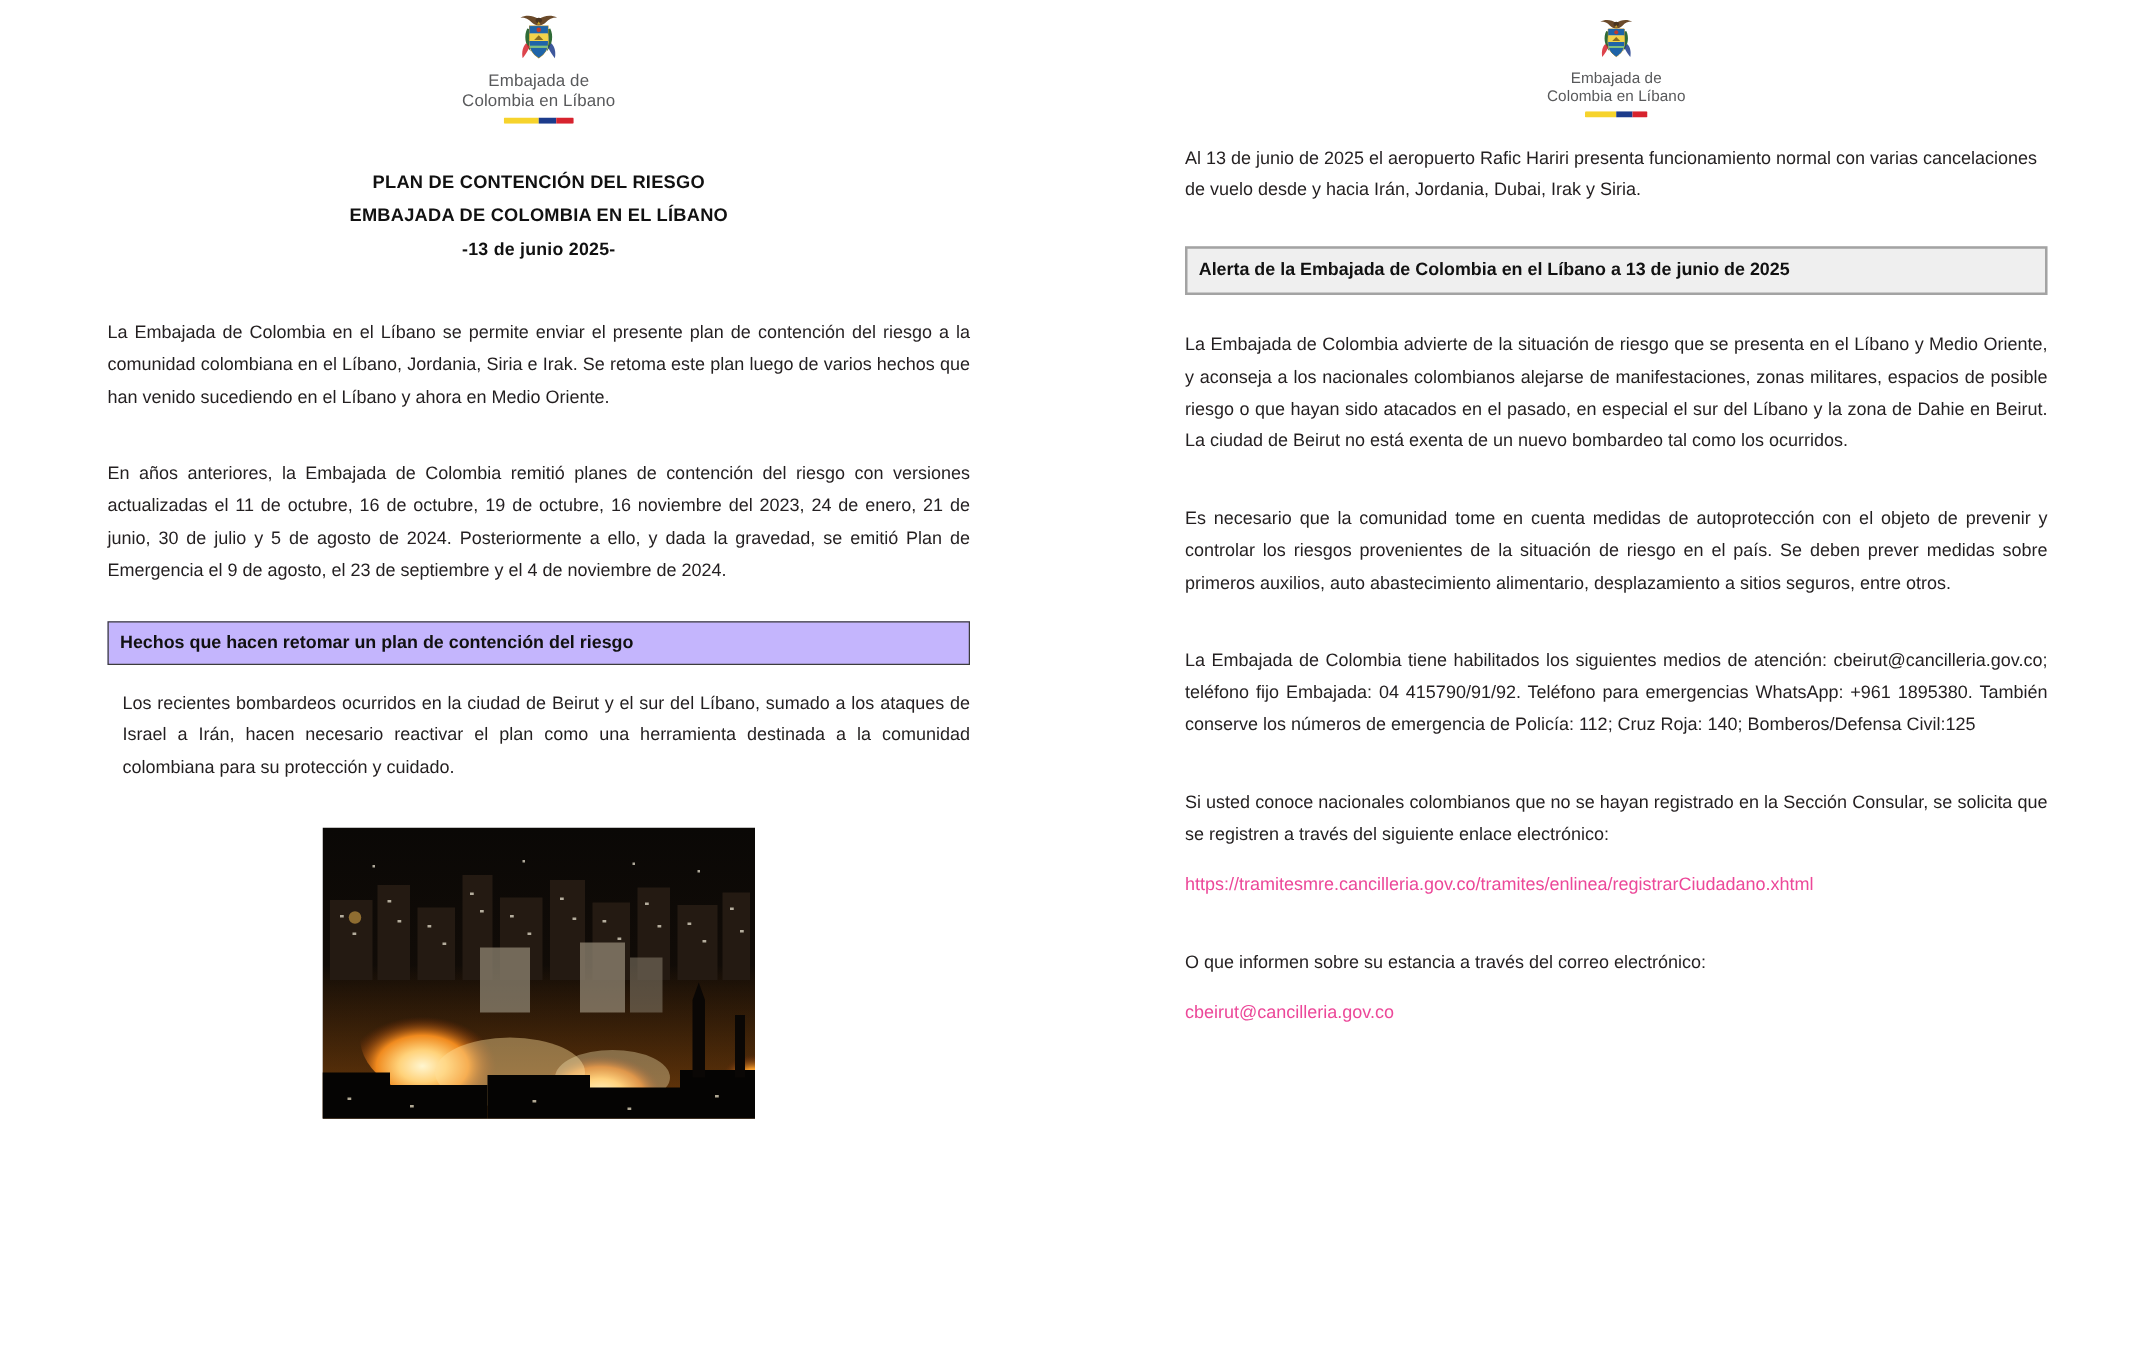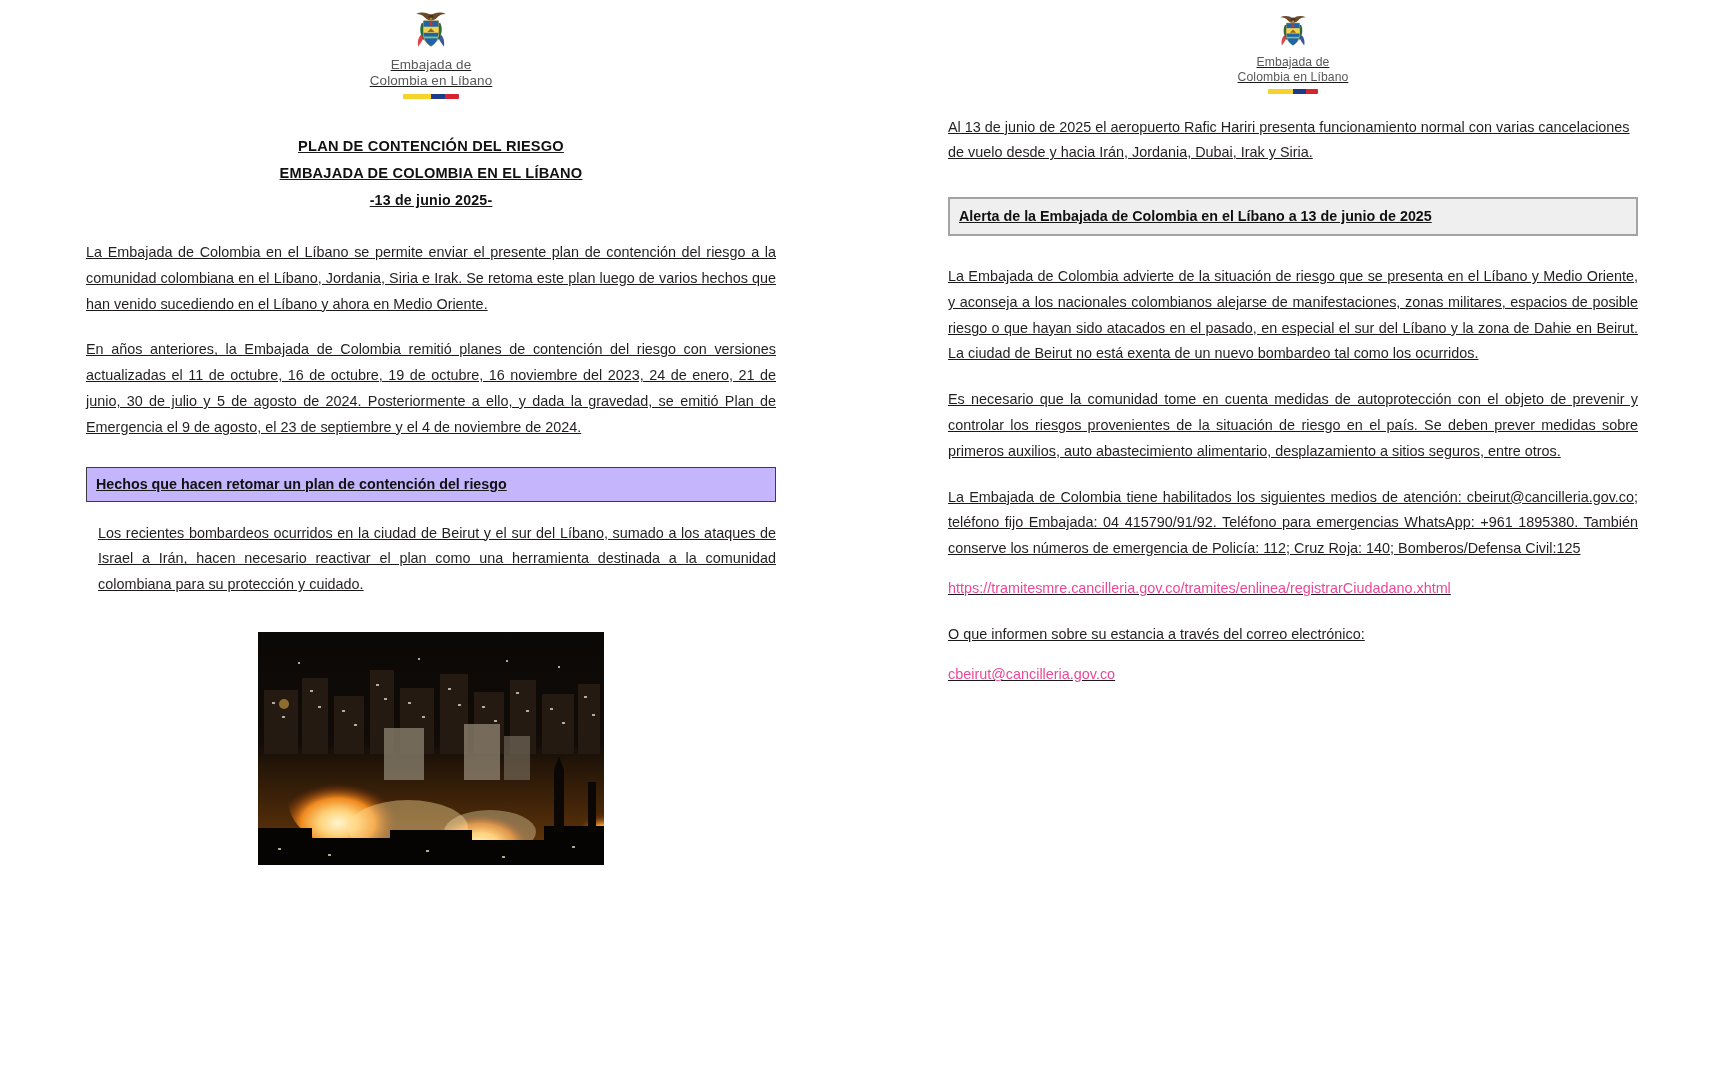--- a/index.html
+++ b/index.html
@@ -13,21 +13,20 @@
     font-family: "Liberation Sans", sans-serif;
     color: #1a1a1a;
     overflow: hidden;
     position: relative;
   }
   .doc-spread {
     display: flex;
     width: 1724px;
     height: 1080px;
     background: #ffffff;
-    text-decoration: underline;
   }
   .page {
     width: 862px;
     height: 1080px;
     box-sizing: border-box;
     background: #ffffff;
     position: relative;
   }
   .page-left { padding: 0 86px 0 86px; }
   .page-right { padding: 0 86px 0 86px; }
@@ -83,28 +82,28 @@
     font-size: 14.6px;
     line-height: 27px;
     letter-spacing: 0.2px;
     color: #111;
   }
   .doc-title .t-line { display: block; }
   .doc-title .t-date { font-size: 14.2px; }
 
   
   .para {
-    margin-top: 20px;
+    margin-top: 36px;
     font-size: 14.4px;
     line-height: 25.8px;
     text-align: justify;
     color: #231f20;
     hyphens: none;
   }
-  .para.first { margin-top: 26px; }
+  .para.first { margin-top: 40px; }
   .para.tight { margin-top: 19px; margin-left: 12px; }
 
   
   .banner {
     margin-top: 26px;
     background: #c4b5fd;
     border: 1.5px solid #3c3c3c;
     padding: 6px 9px 7px 9px;
     font-weight: bold;
     font-size: 14.3px;
@@ -354,20 +353,21 @@
     <p class="para" style="margin-top:21px;text-align:left;">Al 13 de junio de 2025 el aeropuerto Rafic Hariri presenta funcionamiento normal con varias cancelaciones de vuelo desde y hacia Irán, Jordania, Dubai, Irak y Siria.</p>
 
     <div class="banner-alert">Alerta de la Embajada de Colombia en el Líbano a 13 de junio de 2025</div>
 
     <p class="para" style="margin-top:28px;">La Embajada de Colombia advierte de la situación de riesgo que se presenta en el Líbano y Medio Oriente, y aconseja a los nacionales colombianos alejarse de manifestaciones, zonas militares, espacios de posible riesgo o que hayan sido atacados en el pasado, en especial el sur del Líbano y la zona de Dahie en Beirut.  La ciudad de Beirut no está exenta de un nuevo bombardeo tal como los ocurridos.</p>
 
     <p class="para">Es necesario que la comunidad tome en cuenta medidas de autoprotección con el objeto de prevenir y controlar los riesgos provenientes de la situación de riesgo en el país. Se deben prever medidas sobre primeros auxilios, auto abastecimiento alimentario, desplazamiento a sitios seguros, entre otros.</p>
 
     <p class="para">La Embajada de Colombia tiene habilitados los siguientes medios de atención: cbeirut@cancilleria.gov.co; teléfono fijo Embajada: 04 415790/91/92. Teléfono para emergencias WhatsApp: +961  1895380. También conserve los números de emergencia de Policía: 112; Cruz Roja: 140; Bomberos/Defensa Civil:125</p>
 
+    <p class="para">Si usted conoce nacionales colombianos que no se hayan registrado en la Sección Consular, se solicita que se registren a través del siguiente enlace electrónico:</p>
     <div class="link-line">
       <a class="doc-link" href="#">https://tramitesmre.cancilleria.gov.co/tramites/enlinea/registrarCiudadano.xhtml</a>
     </div>
 
     <p class="para">O que informen sobre su estancia a través del correo electrónico:</p>
     <div class="link-line">
       <a class="doc-link" href="#">cbeirut@cancilleria.gov.co</a>
     </div>
 
   </div>

